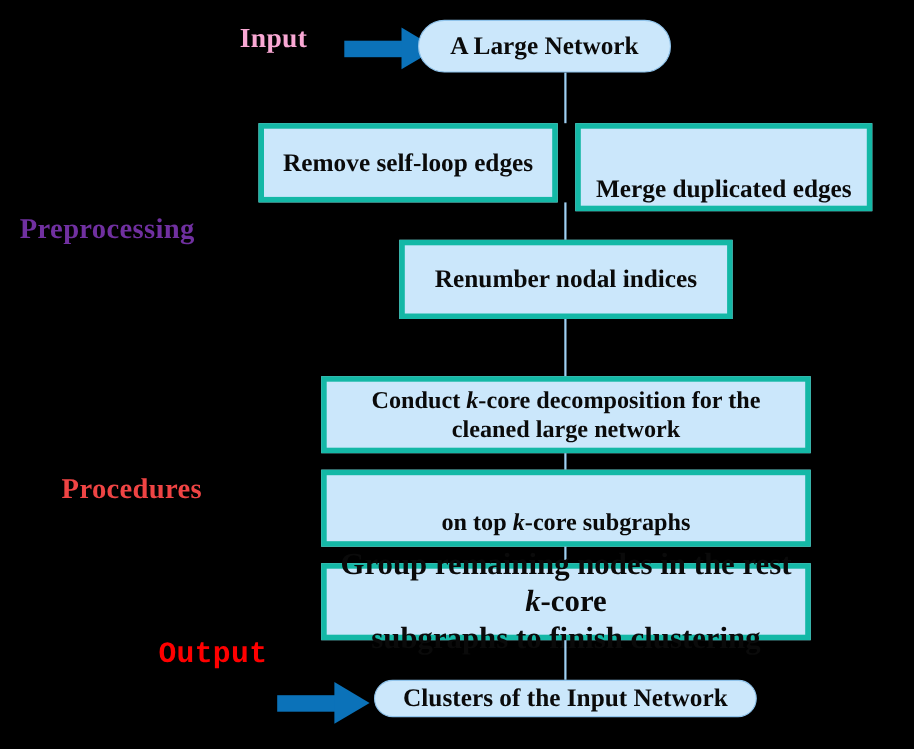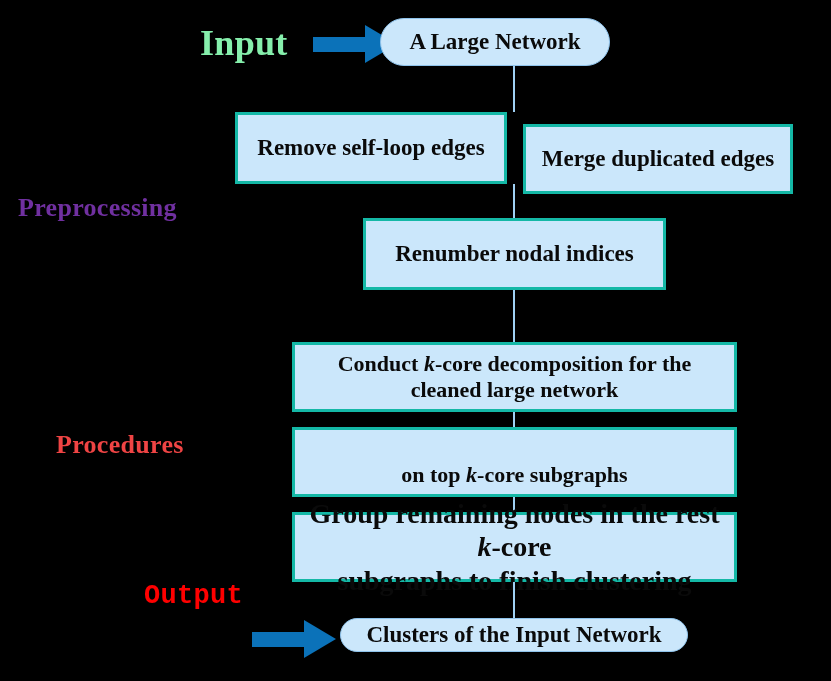--- a/index.html
+++ b/index.html
@@ -17,24 +17,24 @@
   }
 
   
   .stage-label {
     position: absolute;
     font-weight: bold;
     white-space: nowrap;
     letter-spacing: 0.3px;
   }
   .label-input {
-    left: 200px;
+    left: 218px;
     top: 22px;
-    font-size: 36px;
-    color: #86efac;
+    font-size: 25px;
+    color: #f9a8d4;
   }
   .label-output {
     left: 144px;
     top: 581px;
     font-size: 27px;
     color: #FF0000;
     font-family: Liberation Mono, monospace;
   }
   .label-preprocessing {
     left: 18px;
@@ -73,41 +73,41 @@
     border-bottom: 19px solid transparent;
     border-left: 32px solid #0B72B9;
   }
   .arrow-input  { left: 313px; top: 25px; }
   .arrow-output { left: 252px; top: 620px; }
 
   
   .node {
     position: absolute;
     background: #CBE7FB;
-    border: 3px solid #14b8a6;
+    border: 5px solid #14b8a6;
     box-sizing: border-box;
     display: flex;
     align-items: center;
     justify-content: center;
     text-align: center;
     color: #0A0A0A;
     font-weight: bold;
     line-height: 1.18;
     padding: 2px 8px;
   }
   .node.rounded {
     border-radius: 26px;
     border: 1px solid #8FC3EB;
   }
   .node .txt { display: block; width: 100%; }
 
   
   .n-input-net   { left: 380px; top: 18px;  width: 230px; height: 48px;  font-size: 23px; }
   .n-remove      { left: 235px; top: 112px; width: 272px; height: 72px;  font-size: 23px; }
-  .n-merge       { left: 523px; top: 124px; width: 270px; height: 70px;  font-size: 23px; }
+  .n-merge       { left: 523px; top: 112px; width: 270px; height: 80px;  font-size: 23px; align-items: flex-end; }
   .n-renumber    { left: 363px; top: 218px; width: 303px; height: 72px;  font-size: 23px; }
   .n-kcore       { left: 292px; top: 342px; width: 445px; height: 70px;  font-size: 22px; }
   .n-motif       { left: 292px; top: 427px; width: 445px; height: 70px;  font-size: 22px; }
   .n-group       { left: 292px; top: 512px; width: 445px; height: 70px;  font-size: 28px; }
   .n-output-net  { left: 340px; top: 618px; width: 348px; height: 34px;  font-size: 23px; }
 
   
   .connector {
     position: absolute;
     background: #9FD0F3;

